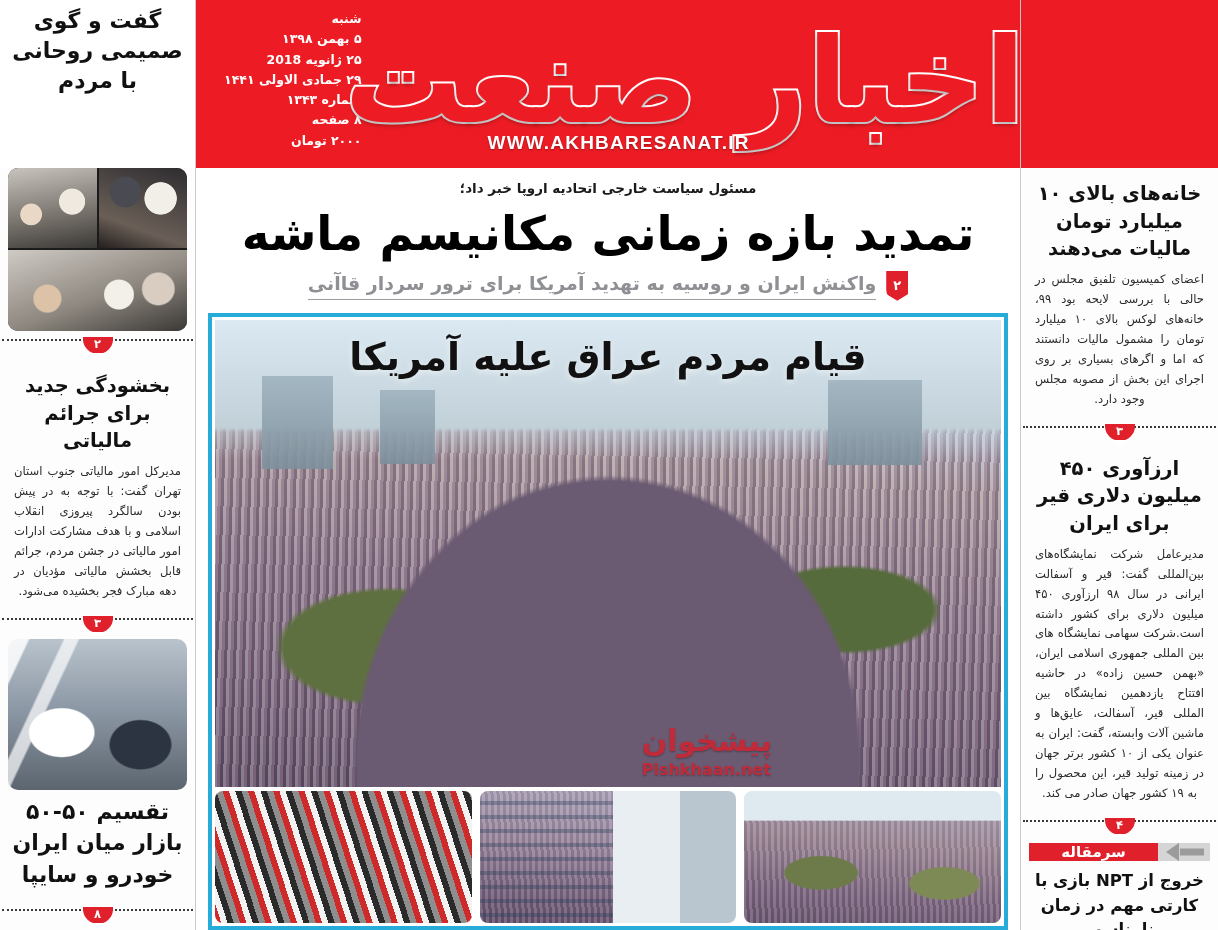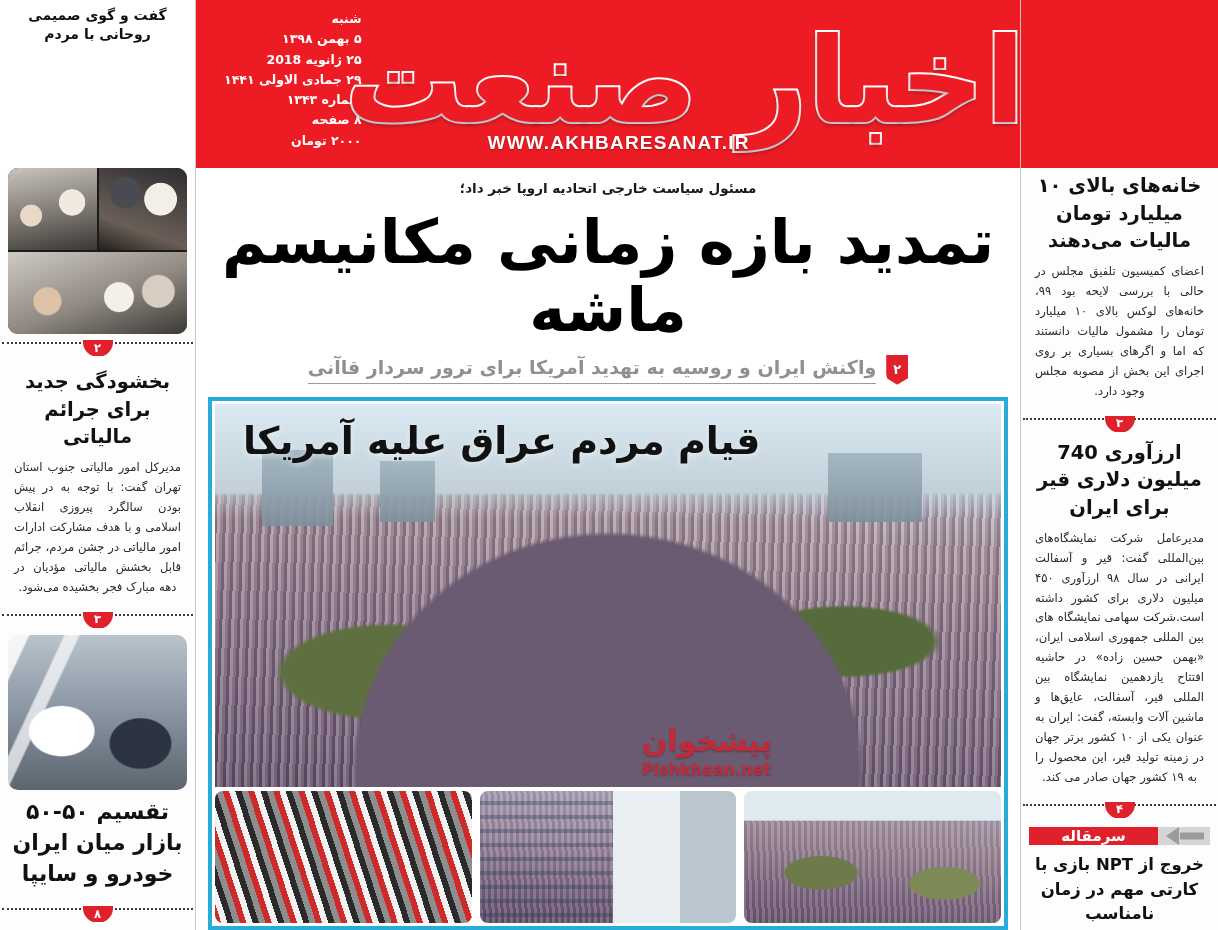--- a/index.html
+++ b/index.html
@@ -106,21 +106,21 @@
   }
   .rail-left-mast{
     height:168px;flex:0 0 168px;
     background:#ffffff;
     box-sizing:border-box;
     padding:6px 10px 0 10px;
   }
 
   
   .side-art{
-    padding:4px 10px 4px 10px;
+    padding:12px 10px 4px 10px;
     box-sizing:border-box;
   }
   .side-head{
     font-size:19.5px;
     font-weight:bold;
     line-height:1.42;
     color:#111;
     text-align:center;
     margin:0 0 7px 0;
   }
@@ -208,21 +208,21 @@
   }
   .kicker{
     text-align:center;
     font-size:13.5px;
     font-weight:bold;
     color:#1a1a1a;
     margin:0 0 12px 0;
   }
   .lead-head{
     text-align:center;
-    font-size:61px;
+    font-size:47px;
     font-weight:bold;
     line-height:1.12;
     color:#000;
     margin:0 0 10px 0;
     letter-spacing:-1px;
   }
   .lead-sub-row{
     display:flex;
     flex-direction:row-reverse;
     align-items:center;
@@ -285,21 +285,21 @@
   .mainphoto .bldg{
     position:absolute;top:12%;height:20%;
     background:linear-gradient(180deg,#9fb3bf,#7d909c);
     opacity:.9;
   }
   .photo-caption{
     position:absolute;
     top:16px;
     right:28px;
     left:28px;
-    text-align:left;
+    text-align:center;
     font-size:38px;
     font-weight:bold;
     color:#111;
     text-shadow:0 2px 6px rgba(255,255,255,.55);
     line-height:1.15;
     pointer-events:none;
   }
   .watermark{
     position:absolute;
     left:46%;
@@ -388,21 +388,21 @@
     font-size:16.5px;font-weight:bold;line-height:1.5;
     text-align:center;color:#111;margin:0 6px 7px 6px;
   }
   .ed-body{
     font-size:11.5px;line-height:1.76;color:#2b2b2b;
     text-align:justify;text-align-last:center;
     margin:0 6px;
     max-height:128px;overflow:hidden;
   }
   .left-head-top{
-    font-size:14px;font-weight:bold;line-height:1.36;
+    font-size:22px;font-weight:bold;line-height:1.36;
     text-align:center;color:#111;margin:0;
   }
 </style>
 </head>
 <body>
 
 <div class="page">
 
   <div class="rail-right">
 
@@ -410,21 +410,21 @@
 
     <div class="side-art">
       <h2 class="side-head">خانه‌های بالای ۱۰ میلیارد تومان مالیات می‌دهند</h2>
       <p class="side-body">اعضای کمیسیون تلفیق مجلس در حالی با بررسی لایحه بود ۹۹، خانه‌های لوکس بالای ۱۰ میلیارد تومان را مشمول مالیات دانستند که اما و اگرهای بسیاری بر روی اجرای این بخش از مصوبه مجلس وجود دارد.</p>
     </div>
     <div class="pagerule">
       <span class="pagenum">۳</span>
     </div>
 
     <div class="side-art">
-      <h2 class="side-head">ارزآوری 740 میلیون دلاری قیر برای ایران</h2>
+      <h2 class="side-head">ارزآوری ۴۵۰ میلیون دلاری قیر برای ایران</h2>
       <p class="side-body">مدیرعامل شرکت نمایشگاه‌های بین‌المللی گفت: قیر و آسفالت ایرانی در سال ۹۸ ارزآوری ۴۵۰ میلیون دلاری برای کشور داشته است.شرکت سهامی نمایشگاه های بین المللی جمهوری اسلامی ایران، «بهمن حسین زاده» در حاشیه افتتاح یازدهمین نمایشگاه بین المللی قیر، آسفالت، عایق‌ها و ماشین آلات وابسته، گفت: ایران به عنوان یکی از ۱۰ کشور برتر جهان در زمینه تولید قیر، این محصول را به ۱۹ کشور جهان صادر می کند.</p>
     </div>
     <div class="pagerule">
       <span class="pagenum">۴</span>
     </div>
 
     <div class="edbar">
       <div class="edbar-label">سرمقاله</div>
       <div class="edbar-arrow"></div>
     </div>

